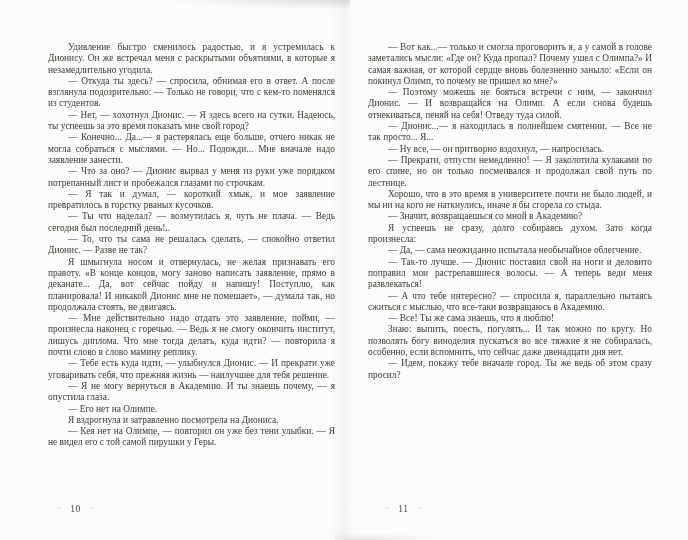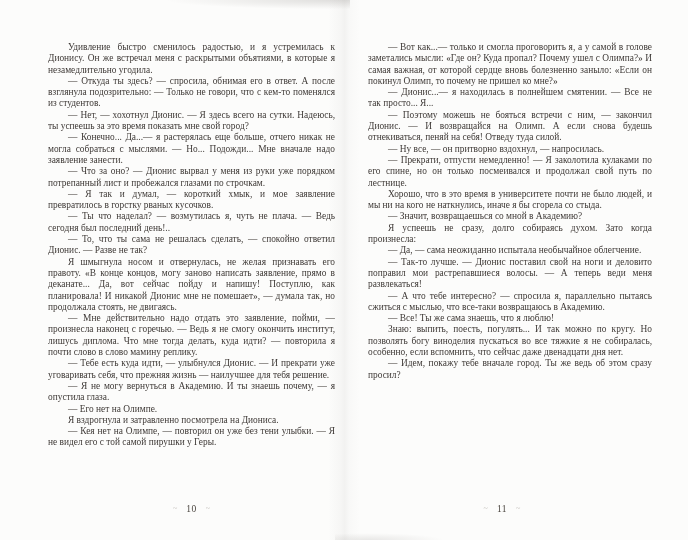--- a/index.html
+++ b/index.html
@@ -27,28 +27,28 @@
     text-align: justify;
     hyphens: auto;
     -webkit-hyphens: auto;
   }
   .text-block p.para {
     margin: 0;
     text-indent: 20px;
   }
   .footer {
     position: absolute; bottom: 26px;
-    text-align: center;
+    text-align: left;
     color: #4a453f;
     font-size: 9.5px;
     letter-spacing: 0.5px;
     white-space: nowrap;
   }
   .page-left .footer  { left: 48px; right: 9px; }
-  .page-right .footer { left: 8px; right: 36px; margin-top: 41px; }
+  .page-right .footer { left: 32px; right: 36px; margin-top: 41px; }
   .footer .orn {
     color: #c7c4c0;
     font-size: 8px;
     letter-spacing: 0;
     margin: 0 9px;
     vertical-align: 1px;
   }
   .footer .pagenum { display: inline-block; }
   
   .gutter-shadow {
@@ -93,22 +93,22 @@
         <p class="para">— Кея нет на Олимпе, — повторил он уже без тени улыбки. — Я не видел его с той самой пирушки у Геры.</p>
       </div>
     <div class="footer">
       <span class="orn">~</span><span class="pagenum">10</span><span class="orn">~</span>
     </div>
   </div>
 
   <div class="page page-right">
     <div class="text-block">
         <p class="para">— Вот как...— только и смогла проговорить я, а у самой в голове заметались мысли: «Где он? Куда пропал? Почему ушел с Олимпа?» И самая важная, от которой сердце вновь болезненно заныло: «Если он покинул Олимп, то почему не пришел ко мне?»</p>
+        <p class="para">— Поэтому можешь не бояться встречи с ним, — закончил Дионис. — И возвращайся на Олимп. А если снова будешь отнекиваться, пеняй на себя! Отведу туда силой.</p>
         <p class="para">— Дионис...— я находилась в полнейшем смятении. — Все не так просто... Я...</p>
-        <p class="para">— Поэтому можешь не бояться встречи с ним, — закончил Дионис. — И возвращайся на Олимп. А если снова будешь отнекиваться, пеняй на себя! Отведу туда силой.</p>
         <p class="para">— Ну все, — он притворно вздохнул, — напросилась.</p>
         <p class="para">— Прекрати, отпусти немедленно! — Я заколотила кулаками по его спине, но он только посмеивался и продолжал свой путь по лестнице.</p>
         <p class="para">Хорошо, что в это время в университете почти не было людей, и мы ни на кого не наткнулись, иначе я бы сгорела со стыда.</p>
         <p class="para">— Значит, возвращаешься со мной в Академию?</p>
         <p class="para">Я успеешь не сразу, долго собираясь духом. Зато когда произнесла:</p>
         <p class="para">— Да, — сама неожиданно испытала необычайное облегчение.</p>
         <p class="para">— Так-то лучше. — Дионис поставил свой на ноги и деловито поправил мои растрепавшиеся волосы. — А теперь веди меня развлекаться!</p>
         <p class="para">— А что тебе интересно? — спросила я, параллельно пытаясь сжиться с мыслью, что все-таки возвращаюсь в Академию.</p>
         <p class="para">— Все! Ты же сама знаешь, что я люблю!</p>
         <p class="para">Знаю: выпить, поесть, погулять... И так можно по кругу. Но позволять богу виноделия пускаться во все тяжкие я не собиралась, особенно, если вспомнить, что сейчас даже двенадцати дня нет.</p>

